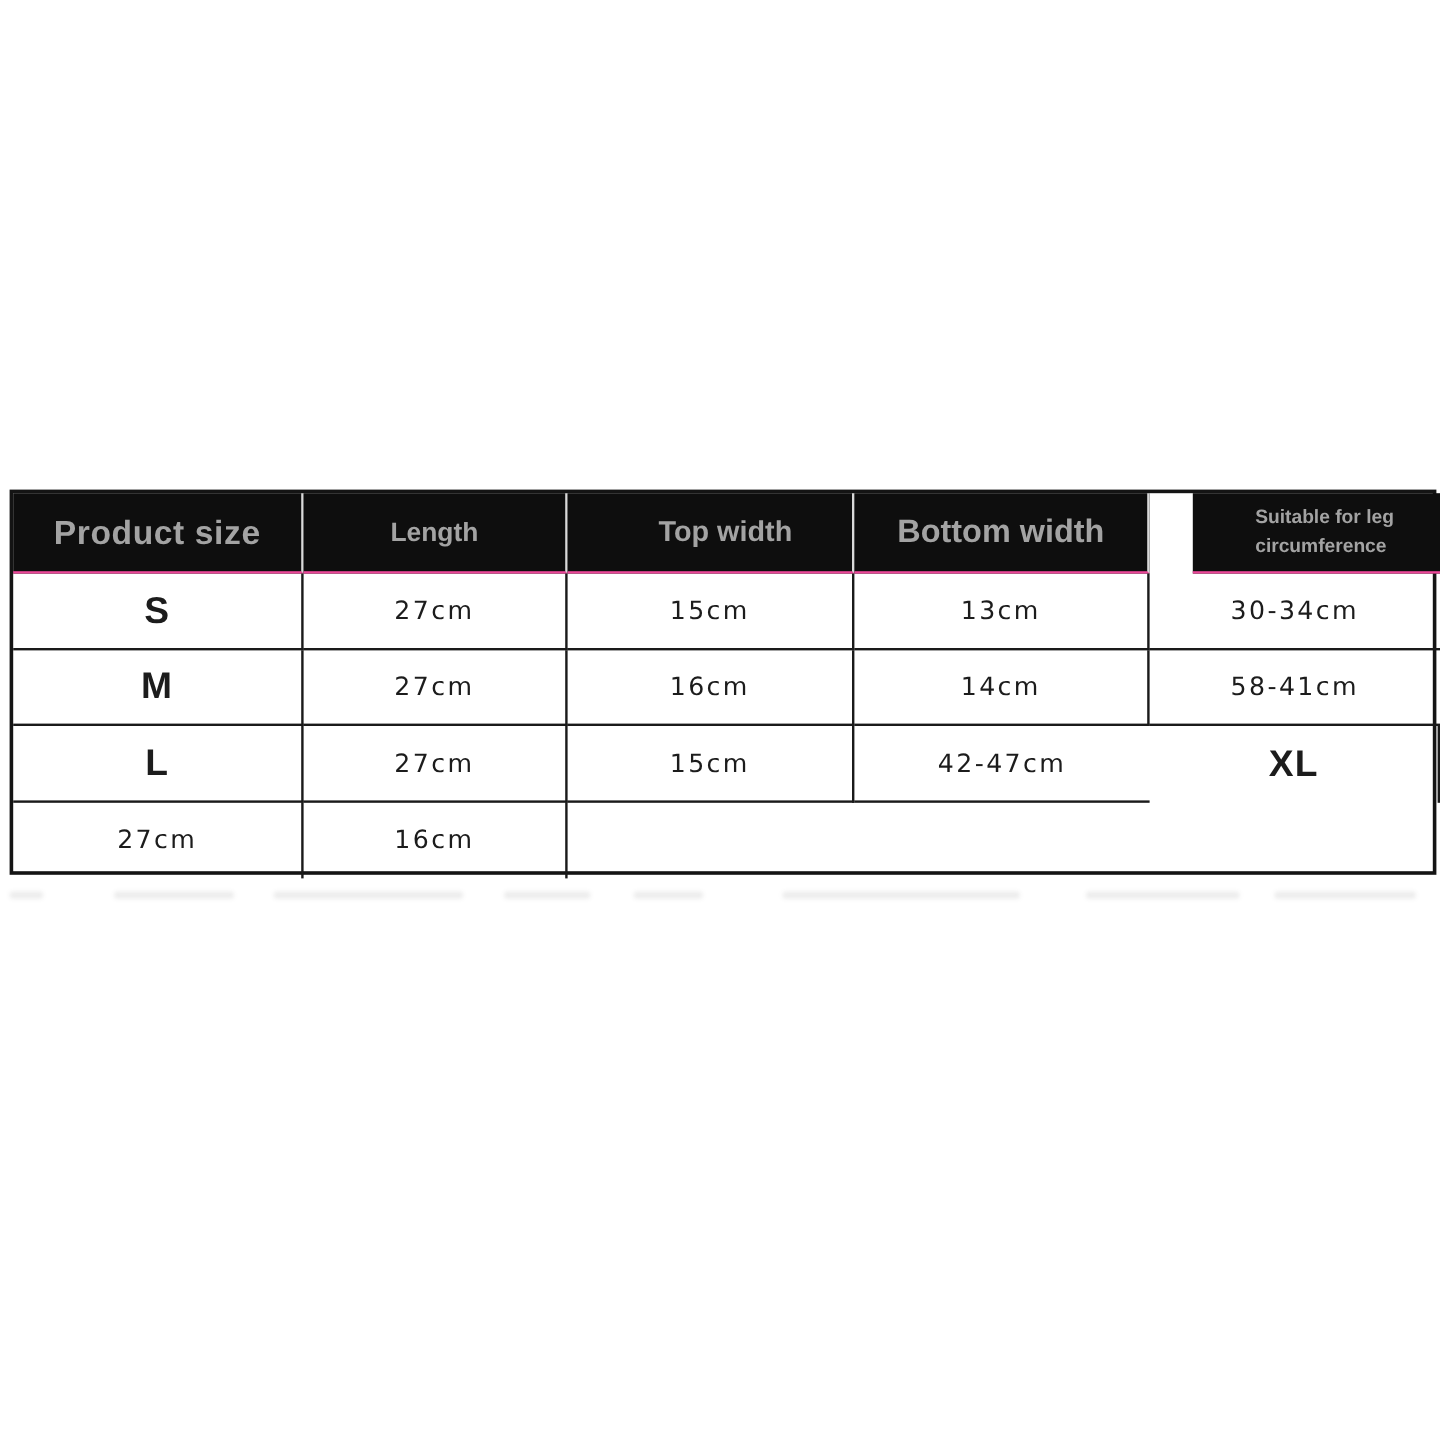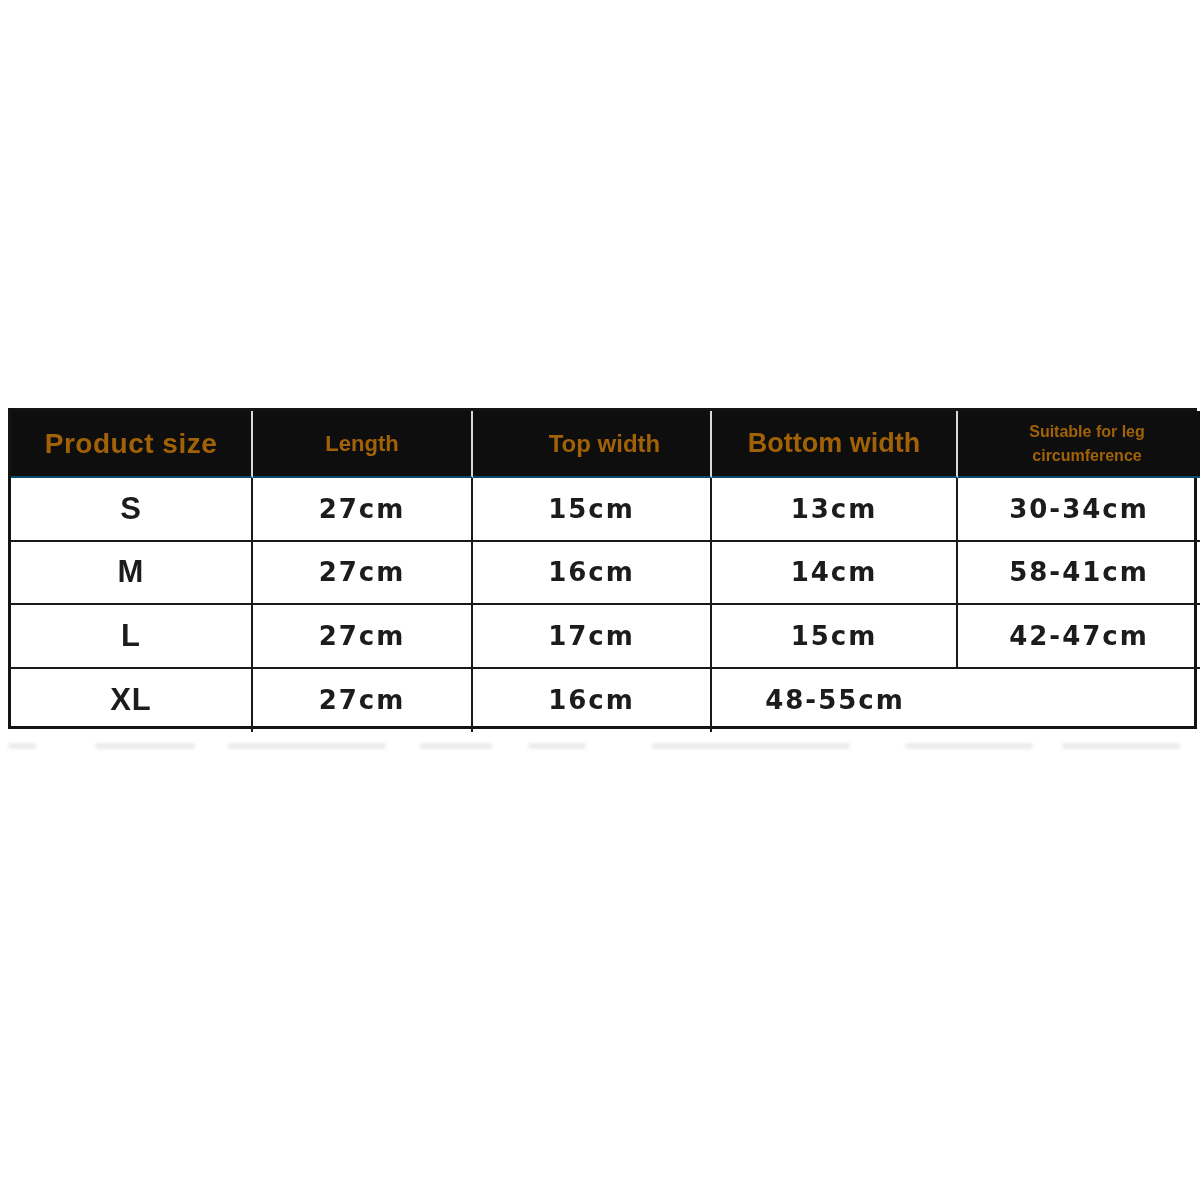--- a/index.html
+++ b/index.html
@@ -37,42 +37,43 @@
     box-sizing: border-box;
     border-right: 2px solid #1a1a1a;
     border-bottom: 2px solid #1a1a1a;
     color: #1c1c1c;
     overflow: hidden;
   }
   .cell.last-col { border-right: none; }
   .cell.last-row { border-bottom: none; }
   .head {
     background: #0e0e0e;
-    color: #a16207;
+    color: #a3a3a3;
     font-weight: bold;
     border-right: 2px solid #d9d9d9;
-    border-bottom: 2px solid #0c4a6e;
+    border-bottom: 2px solid #ec4899;
   }
   .head.last-col { border-right: none; }
   .head-product  { font-size: 28px; letter-spacing: 0.5px; }
   .head-length   { font-size: 22px; }
   .head-top      { font-size: 24px; padding-left: 26px; }
   .head-bottom   { font-size: 27px; }
   .head-leg {
     font-size: 16px;
     line-height: 1.5;
     justify-content: flex-start;
-    padding-left: 16px;
-    text-align: center;
+    padding-left: 52px;
+    text-align: left;
+    margin-left: 36px;
   }
   .body-cell {
     font-family: "DejaVu Sans", "Liberation Sans", sans-serif;
-    font-size: 26px;
+    font-size: 21px;
     letter-spacing: 2px;
-    font-weight: 700;
+    font-weight: 400;
   }
   .size-cell {
     font-weight: 700;
     font-family: "Liberation Sans", sans-serif;
     font-size: 31px;
     letter-spacing: 1px;
   }
   
   .ghost-strip { position: absolute; top: 742px; left: 0; width: 1200px; height: 9px; }
   .ghost-seg {
@@ -104,28 +105,26 @@
     <div class="cell body-cell last-col">30-34cm</div>
 
     <div class="cell body-cell size-cell">M</div>
     <div class="cell body-cell">27cm</div>
     <div class="cell body-cell">16cm</div>
     <div class="cell body-cell">14cm</div>
     <div class="cell body-cell last-col">58-41cm</div>
 
     <div class="cell body-cell size-cell">L</div>
     <div class="cell body-cell">27cm</div>
-    <div class="cell body-cell">17cm</div>
     <div class="cell body-cell">15cm</div>
     <div class="cell body-cell last-col">42-47cm</div>
 
     <div class="cell body-cell size-cell last-row">XL</div>
     <div class="cell body-cell last-row">27cm</div>
     <div class="cell body-cell last-row">16cm</div>
-    <div class="cell body-cell last-row last-col">48-55cm</div>
 
   </div>
 
   <div class="ghost-strip">
     <div class="ghost-seg" style="left:8px;   width:28px;"></div>
     <div class="ghost-seg" style="left:95px;  width:100px;"></div>
     <div class="ghost-seg" style="left:228px; width:158px;"></div>
     <div class="ghost-seg" style="left:420px; width:72px;"></div>
     <div class="ghost-seg" style="left:528px; width:58px;"></div>
     <div class="ghost-seg" style="left:652px; width:198px;"></div>

